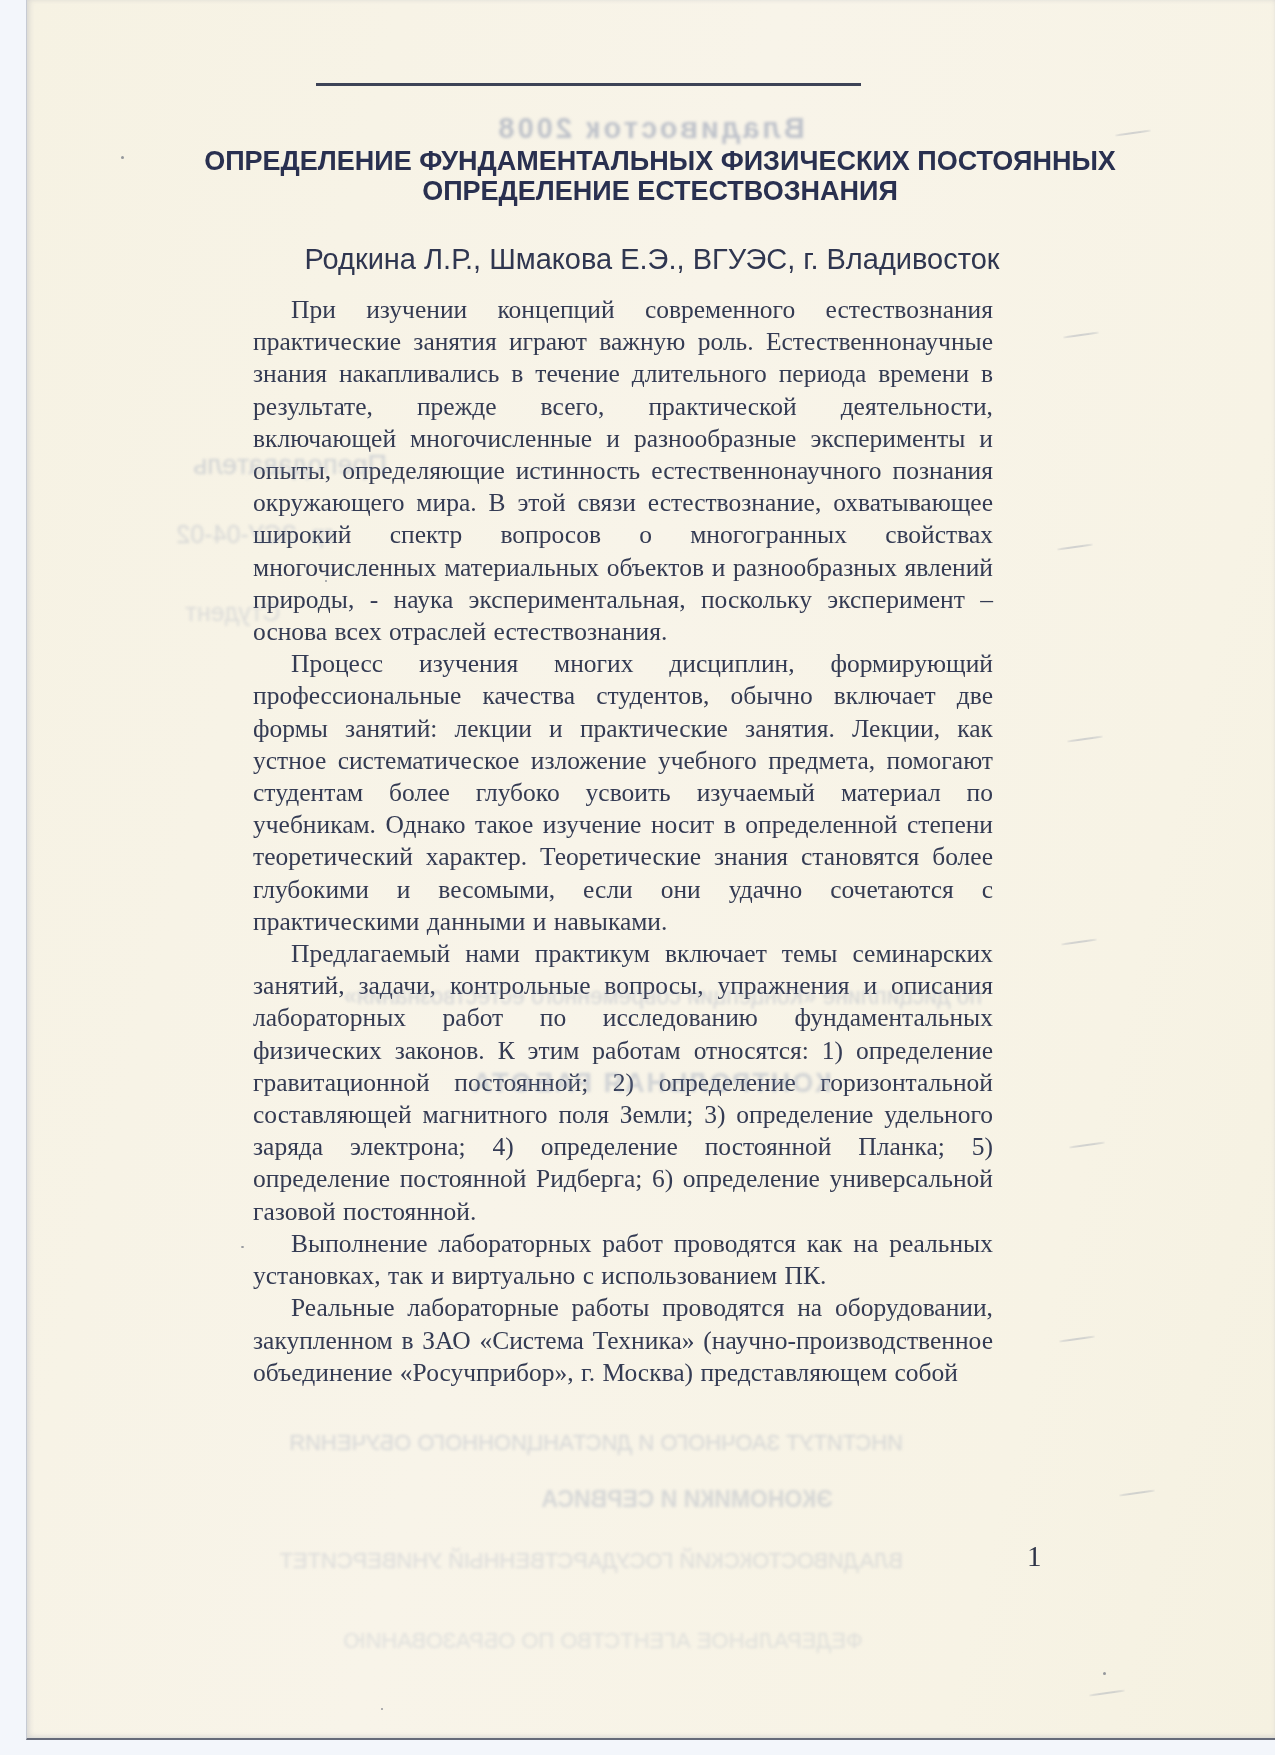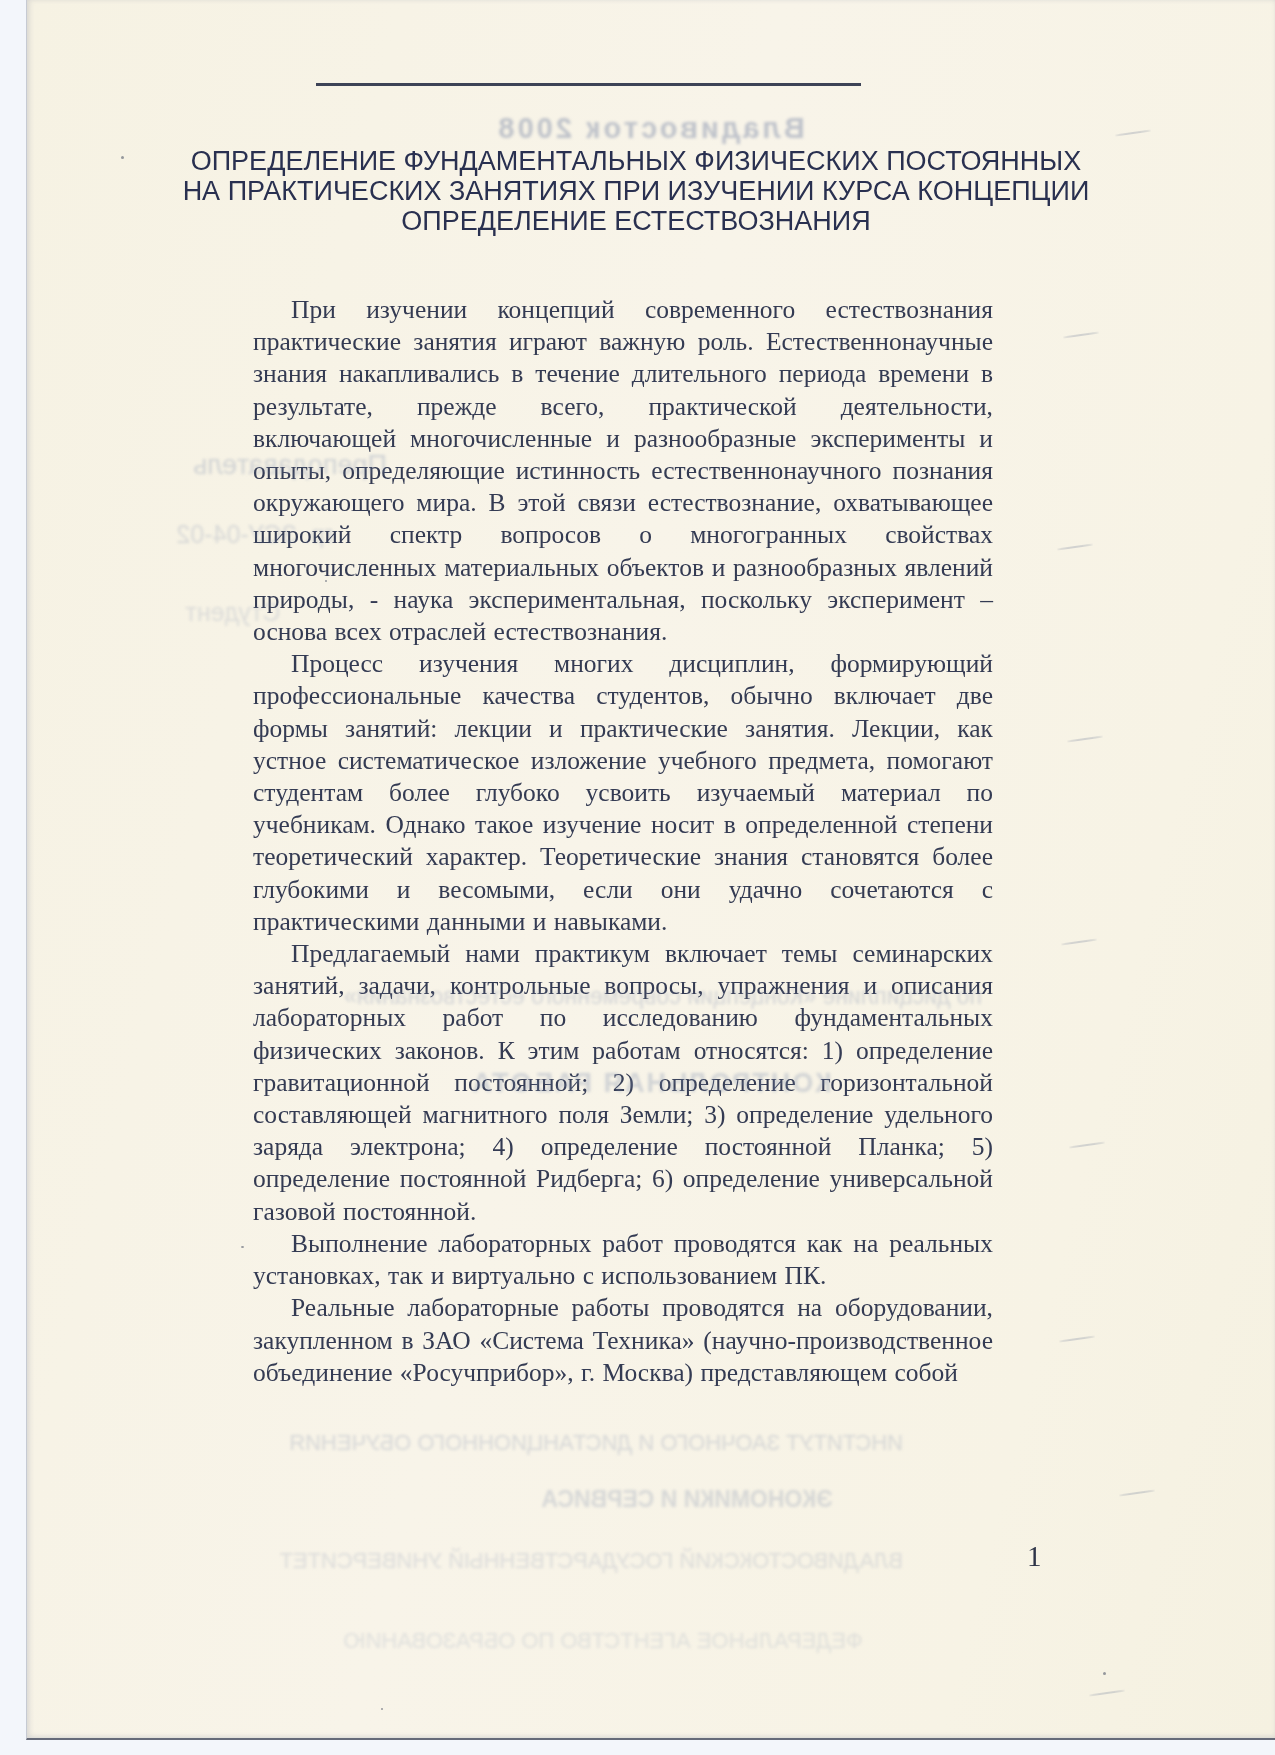--- a/index.html
+++ b/index.html
@@ -25,24 +25,24 @@
     font-family:"Liberation Sans", sans-serif;
     font-weight:bold; font-size:26px; letter-spacing:1.5px;
     color:#2e3450;
   }
   .masthead-rule {
     position:absolute; top:83px; left:289px; width:545px; height:3px;
     background:#3d4356;
   }
   
   .article-title {
-    position:absolute; top:146px; left:104px; width:1010px;
+    position:absolute; top:146px; left:128px; width:1010px;
     text-align:center;
     font-family:"Liberation Sans", sans-serif;
-    font-weight:normal; font-size:27px; line-height:30px;
+    font-weight:bold; font-size:27px; line-height:30px;
     color:#293050;
   }
   .authors {
     position:absolute; top:243px; left:120px; width:1010px;
     text-align:center;
     font-family:"Liberation Sans", sans-serif;
     font-size:29px; color:#2f3650;
   }
   
   .bodytext {
@@ -103,24 +103,24 @@
 </style>
 </head>
 <body>
 
 <div class="paper">
 
   <div class="masthead-rule"></div>
 
   <div class="article-title">
     <div>ОПРЕДЕЛЕНИЕ ФУНДАМЕНТАЛЬНЫХ ФИЗИЧЕСКИХ ПОСТОЯННЫХ</div>
-    <div>НА ПРАКТИЧЕСКИХ ЗАНЯТИЯХ ПРИ ИЗУЧЕНИИ  КУРСА КОНЦЕПЦИИ</div>
     <div>ОПРЕДЕЛЕНИЕ ЕСТЕСТВОЗНАНИЯ</div>
   </div>
 
+  <div class="authors">Родкина Л.Р., Шмакова Е.Э., ВГУЭС, г. Владивосток</div>
 
   <div class="bodytext">
     <p class="para">При изучении концепций современного естествознания практические занятия играют важную роль. Естественнонаучные знания накапливались в течение длительного периода времени в результате, прежде всего,  практической деятельности, включающей многочисленные и разнообразные эксперименты и опыты, определяющие истинность естественнонаучного познания окружающего мира. В этой связи естествознание, охватывающее широкий спектр вопросов о многогранных свойствах многочисленных материальных объектов и разнообразных явлений природы, - наука экспериментальная, поскольку эксперимент – основа всех отраслей естествознания.</p>
     <p class="para">Процесс изучения многих дисциплин, формирующий профессиональные качества студентов, обычно включает две формы занятий: лекции и практические занятия. Лекции, как устное систематическое изложение учебного предмета, помогают студентам более глубоко усвоить изучаемый материал по учебникам. Однако такое изучение носит в определенной степени теоретический характер. Теоретические знания становятся более глубокими и весомыми, если они удачно сочетаются с практическими данными и навыками.</p>
     <p class="para">Предлагаемый нами практикум включает темы семинарских занятий, задачи, контрольные вопросы, упражнения и описания лабораторных работ по исследованию фундаментальных физических законов. К этим работам относятся: 1) определение гравитационной постоянной; 2) определение горизонтальной составляющей магнитного поля Земли; 3) определение удельного заряда электрона; 4) определение постоянной Планка; 5) определение постоянной Ридберга; 6) определение универсальной газовой постоянной.</p>
     <p class="para">Выполнение лабораторных работ проводятся как  на реальных установках, так и виртуально с использованием ПК.</p>
     <p class="para">Реальные лабораторные работы проводятся на оборудовании, закупленном в ЗАО «Система Техника» (научно-производственное объединение «Росучприбор», г. Москва) представляющем собой</p>
   </div>
 
   <div class="page-number">1</div>

